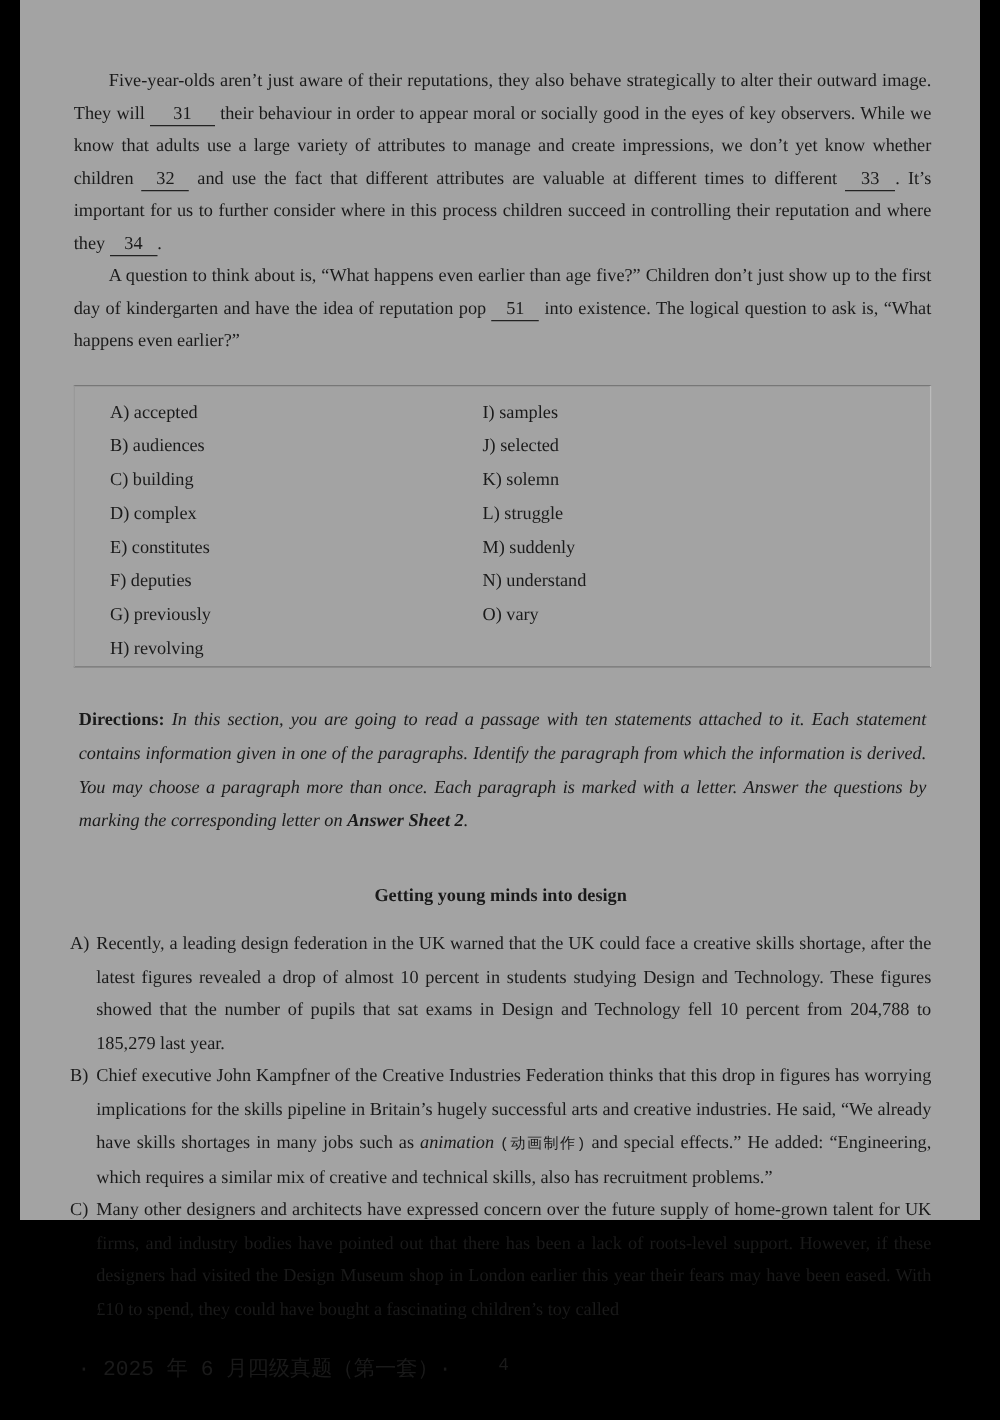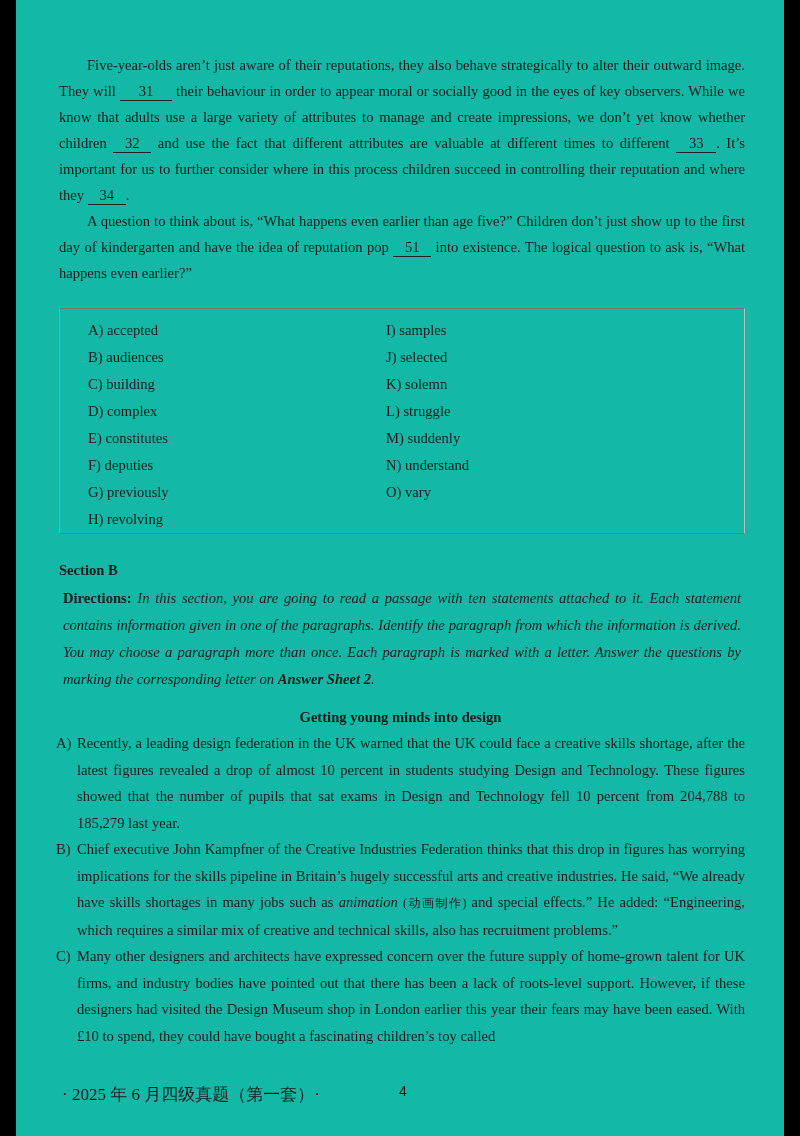--- a/index.html
+++ b/index.html
@@ -1,21 +1,21 @@
 <!DOCTYPE html>
 <html><head>
 <meta charset="utf-8">
 <style>
   html, body { margin: 0; padding: 0; }
   body {
     width: 800px; height: 1136px; background: #000; position: relative; overflow: hidden;
     font-family: "Liberation Serif", "DejaVu Serif", serif; color: #1a1a1a;
   }
   .page {
-    position: absolute; left: 16px; top: 0; width: 768px; height: 1136px; background: #14b8a6;
+    position: absolute; left: 16px; top: 0; width: 768px; height: 976px; background: #a3a3a3;
   }
   .content { position: absolute; left: 43px; width: 686px; }
   .para {
     font-size: 14.6px; line-height: 26px; text-align: justify; margin: 0;
   }
   .indent { text-indent: 28px; }
   .blank {
     display: inline-block; border-bottom: 1px solid #222; line-height: 18px; text-align: center;
     text-indent: 0; padding: 0 6px;
   }
@@ -32,21 +32,21 @@
   .directions { font-size: 14.6px; line-height: 27px; text-align: justify; margin: 4px; }
   .directions .lead { font-weight: bold; font-style: normal; }
   .directions .it { font-style: italic; }
   .directions .bold-it { font-weight: bold; font-style: italic; }
   .article-title { text-align: center; font-weight: bold; font-size: 14.6px; margin: 0; }
   .item { position: relative; padding-left: 21px; font-size: 14.6px; line-height: 26.5px; text-align: justify; margin: 0; }
   .item .label { position: absolute; left: 0; top: 0; }
   .footer { position: absolute; top: 1083px; font-size: 13px; }
   .footer-left { left: 46px; }
   .footer-right { left: 383px; font-family: "Liberation Sans", sans-serif; font-size: 14px; }
-  .cn { font-family: Liberation Serif, serif; font-size: 12px; }
+  .cn { font-family: Liberation Mono, monospace; font-size: 12px; }
 </style>
 </head>
 <body>
 
 <div class="page">
 
   <div class="content" style="top:52px;">
     <p class="para indent"><span>Five-year-olds aren’t just aware of their reputations, they also behave strategically to alter their outward image. They will </span><span class="blank" style="width:40px;">31</span><span> their behaviour in order to appear moral or socially good in the eyes of key observers. While we know that adults use a large variety of attributes to manage and create impressions, we don’t yet know whether children </span><span class="blank" style="width:26px;">32</span><span> and use the fact that different attributes are valuable at different times to different </span><span class="blank" style="width:28px;">33</span><span>. It’s important for us to further consider where in this process children succeed in controlling their reputation and where they </span><span class="blank" style="width:26px;">34</span><span>.</span></p>
     <p class="para indent"><span>A question to think about is, “What happens even earlier than age five?” Children don’t just show up to the first day of kindergarten and have the idea of reputation pop </span><span class="blank" style="width:26px;">51</span><span> into existence. The logical question to ask is, “What happens even earlier?”</span></p>
   </div>
@@ -67,26 +67,25 @@
       <div class="word">C) building</div>
       <div class="word">D) complex</div>
       <div class="word">E) constitutes</div>
       <div class="word">F) deputies</div>
       <div class="word">G) previously</div>
       <div class="word">H) revolving</div>
     </div>
   </div>
 
   <div class="content" style="top:559px;">
-    <p class="section-title" style="line-height:22px;">Section B</p>
     <p class="directions" style="margin-top:4px;"><span class="lead">Directions:</span><span class="it"> In this section, you are going to read a passage with ten statements attached to it. Each statement contains information given in one of the paragraphs. Identify the paragraph from which the information is derived. You may choose a paragraph more than once. Each paragraph is marked with a letter. Answer the questions by marking the corresponding letter on </span><span class="bold-it">Answer Sheet 2</span><span class="it">.</span></p>
   </div>
 
   <div class="content" style="top:706px; left:40px; width:689px;">
-    <p class="article-title" style="line-height:22px; margin-bottom:2px;">Getting young minds into design</p>
+    <p class="article-title" style="line-height:22px; margin-bottom:14px;">Getting young minds into design</p>
 
     <p class="item"><span class="label">A)</span><span>Recently, a leading design federation in the UK warned that the UK could face a creative skills shortage, after the latest figures revealed a drop of almost 10 percent in students studying Design and Technology. These figures showed that the number of pupils that sat exams in Design and Technology fell 10 percent from 204,788 to 185,279 last year.</span></p>
 
     <p class="item"><span class="label">B)</span><span>Chief executive John Kampfner of the Creative Industries Federation thinks that this drop in figures has worrying implications for the skills pipeline in Britain’s hugely successful arts and creative industries. He said, “We already have skills shortages in many jobs such as </span><i>animation</i> <span class="cn">(动画制作)</span><span> and special effects.” He added: “Engineering, which requires a similar mix of creative and technical skills, also has recruitment problems.”</span></p>
 
     <p class="item"><span class="label">C)</span><span>Many other designers and architects have expressed concern over the future supply of home-grown talent for UK firms, and industry bodies have pointed out that there has been a lack of roots-level support. However, if these designers had visited the Design Museum shop in London earlier this year their fears may have been eased. With £10 to spend, they could have bought a fascinating children’s toy called</span></p>
   </div>
 
   <div class="footer footer-left cn" style="font-size:17px;">· 2025 年 6 月四级真题（第一套）·</div>
   <div class="footer footer-right">4</div>

